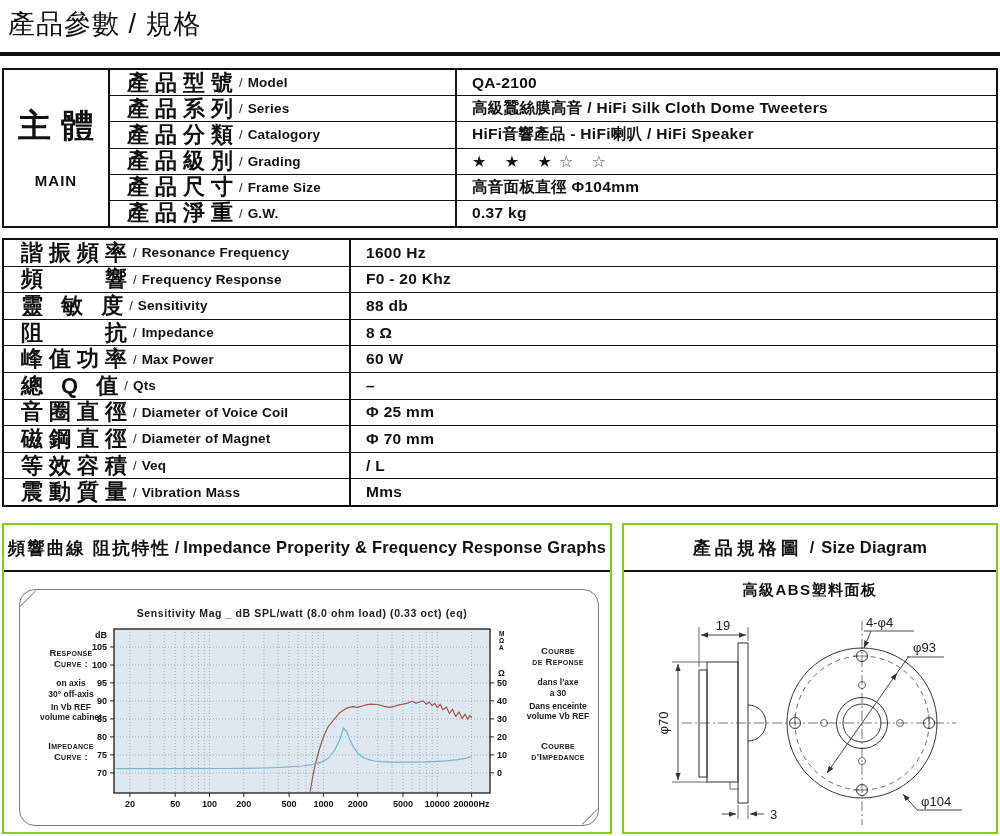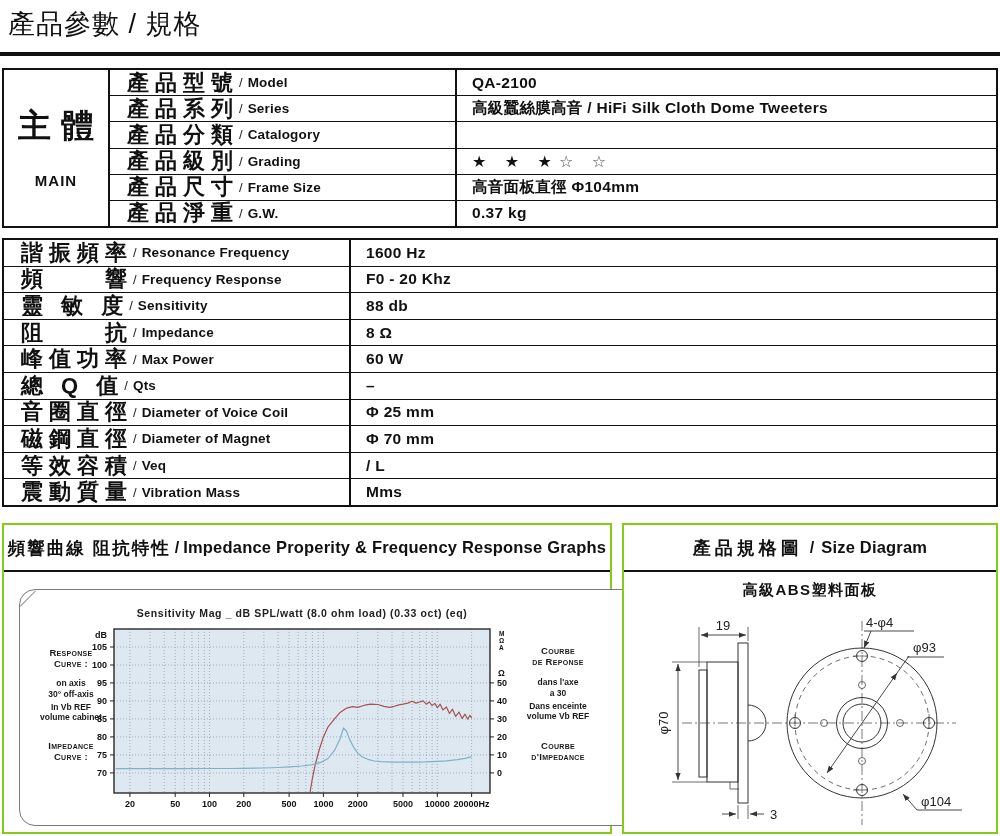--- a/index.html
+++ b/index.html
@@ -39,21 +39,21 @@
   #graphs-panel{left:2px;width:610px;}
   #size-panel{left:622px;width:376px;}
   .panel-header{height:45px;border-bottom:2px solid #111;display:flex;align-items:center;justify-content:center;font-weight:700;}
   .ph-cn{font-size:17.5px;letter-spacing:2px;}
   .ph-en{font-size:16.5px;letter-spacing:0.2px;}
   .ph-sep{margin:0 4px;font-size:16px;}
   #size-panel .ph-cn{font-size:18px;letter-spacing:4px;}
   #size-panel .ph-sep{margin:0 7px;}
 
   
-  .chart-card{position:absolute;left:15px;top:64px;width:578px;height:235px;border:1.2px solid #7a7a7a;border-radius:16px;background:#fff;padding-left:47px;}
+  .chart-card{position:absolute;left:15px;top:64px;width:578px;height:235px;border:1.2px solid #7a7a7a;border-radius:16px;background:#fff;}
   .fold{position:absolute;width:22px;height:1.2px;background:#8a8a8a;}
   .fold.tl{left:-3px;top:8px;transform:rotate(-45deg);}
   .fold.br{right:-3px;bottom:8px;transform:rotate(-45deg);}
   #chart-svg{position:absolute;left:0;top:0;}
   .grid{stroke:#8a95a8;stroke-width:0.7;stroke-dasharray:1 2;}
   .c-title{font-size:10.5px;font-weight:700;letter-spacing:0.6px;fill:#222;}
   .c-tick{font-size:9px;font-weight:700;fill:#111;}
   .c-unit{font-size:8.5px;font-weight:700;fill:#111;}
   .c-vlab{font-size:6.5px;font-weight:700;fill:#111;}
   .lg{position:absolute;font-weight:700;color:#1a1a1a;text-align:center;}
@@ -98,20 +98,21 @@
           <span class="en">Series</span>
         </div>
       <div class="cell value">高級蠶絲膜高音 / HiFi Silk Cloth Dome Tweeters</div>
     </div>
     <div class="spec-row">
       <div class="cell label">
           <span class="cn">產品分類</span>
           <span class="sep">/</span>
           <span class="en">Catalogory</span>
         </div>
+      <div class="cell value">HiFi音響產品 - HiFi喇叭 / HiFi Speaker</div>
     </div>
     <div class="spec-row">
       <div class="cell label">
           <span class="cn">產品級別</span>
           <span class="sep">/</span>
           <span class="en">Grading</span>
         </div>
       <div class="cell value">
         <span class="star-filled">★ ★ ★</span>
         <span class="star-empty">☆ ☆</span>

